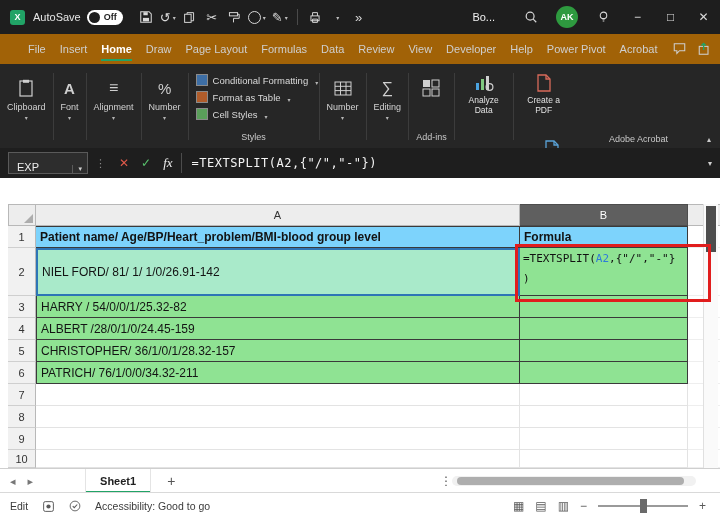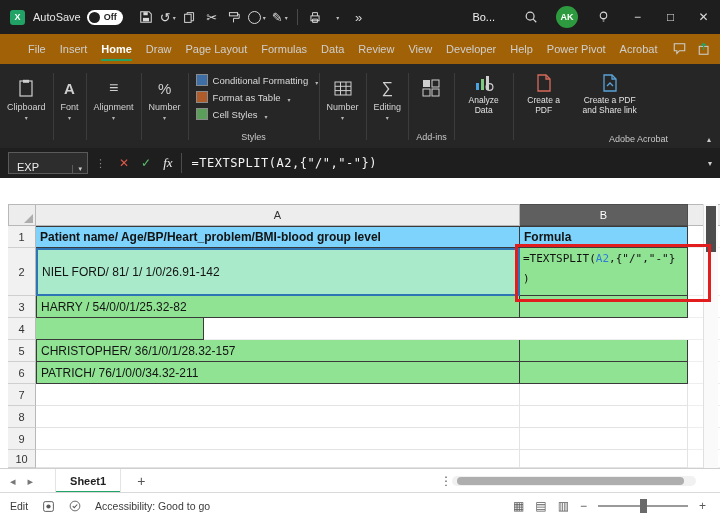--- a/index.html
+++ b/index.html
@@ -86,21 +86,21 @@
   .fwrap .ref{color:#2f7bd9}
   .fwrap .nl{display:block}
   .vscroll{position:absolute;top:26px;right:2px;bottom:0;width:14px;background:#fafafa;border-left:1px solid #e0e0e0}
   .vthumb{position:absolute;top:2px;left:2px;width:10px;height:46px;background:#4d4d4d}
   .annotation{position:absolute;left:515px;top:244px;width:196px;height:58px;border:3px solid #e11d1d;box-sizing:border-box;z-index:50;pointer-events:none}
 
   
   .sheet-bar{position:absolute;top:468px;left:0;right:0;height:24px;background:#fff;border-top:1px solid #cfcfcf;display:flex;align-items:center;font-size:11px;color:#555}
   .nav-arr{margin-left:10px;color:#777;font-size:11px}
   .nav-arr + .nav-arr{margin-left:12px}
-  .stab{margin-left:22px;height:100%;display:flex;align-items:center;padding:0 14px;font-weight:bold;color:#1f1f1f;position:relative;border-right:1px solid #e4e4e4;border-left:1px solid #e4e4e4}
+  .stab{margin-left:52px;height:100%;display:flex;align-items:center;padding:0 14px;font-weight:bold;color:#1f1f1f;position:relative;border-right:1px solid #e4e4e4;border-left:1px solid #e4e4e4}
   .stab::after{content:"";position:absolute;left:0;right:0;bottom:0;height:2.5px;background:#21a366}
   .add-sheet{margin-left:16px;font-size:14px;color:#555}
   .sb-dots{position:absolute;right:268px;color:#555;font-size:12px}
   .hscroll{position:absolute;left:452px;right:24px;top:7px;height:10px;background:#f1f1f1;border-radius:5px}
   .hthumb{position:absolute;left:5px;right:12px;top:1px;bottom:1px;background:#aeaeae;border-radius:4px}
 
   
   .status-bar{position:absolute;top:492px;left:0;right:0;bottom:0;background:#fff;border-top:1px solid #d9d9d9;display:flex;align-items:center;font-size:10.5px;color:#3b3b3b}
   .sb-mode{margin-left:10px}
   .sb-ic{margin-left:14px;display:flex;align-items:center}
@@ -304,21 +304,21 @@
               <rect x="2" y="9" width="3" height="7" fill="#4aa3e0"></rect>
               <rect x="7" y="5" width="3" height="11" fill="#7fc97f"></rect>
               <rect x="12" y="2" width="3" height="14" fill="#cfcfcf"></rect>
               <circle cx="15.5" cy="13" r="3.4" fill="none" stroke="#cfcfcf" stroke-width="1.2"></circle>
             </svg>
         </span>
         <span class="blbl" style="width:44px">Analyze Data</span>
       </div>
     </div>
     <div class="rsep"></div>
-    <div class="rgroup" style="flex-direction:row;gap:12px;align-items:flex-start">
+    <div class="rgroup" style="flex-direction:column;gap:20px;align-items:flex-start">
       <div class="bigbtn">
         <span>
           <svg width="16" height="18" viewBox="0 0 16 18">
               <path d="M2 1h8l4 4v12H2z" fill="none" stroke="#d86a5a" stroke-width="1.3"></path>
               <path d="M10 1v4h4" fill="none" stroke="#d86a5a" stroke-width="1.3"></path>
             </svg>
         </span>
         <span class="blbl" style="width:46px">Create a PDF</span>
       </div>
       <div class="bigbtn">
@@ -375,20 +375,21 @@
     </div>
 
     <div class="grow r22">
       <div class="rh">3</div>
       <div class="cell ca green greenA">HARRY / 54/0/0/1/25.32-82</div>
       <div class="cell cb green"></div>
       <div class="fill"></div>
     </div>
     <div class="grow r22">
       <div class="rh">4</div>
+      <div class="cell ca green greenA">ALBERT /28/0/1/0/24.45-159</div>
       <div class="cell cb green"></div>
       <div class="fill"></div>
     </div>
     <div class="grow r22">
       <div class="rh">5</div>
       <div class="cell ca green greenA">CHRISTOPHER/ 36/1/0/1/28.32-157</div>
       <div class="cell cb green"></div>
       <div class="fill"></div>
     </div>
     <div class="grow r22">

